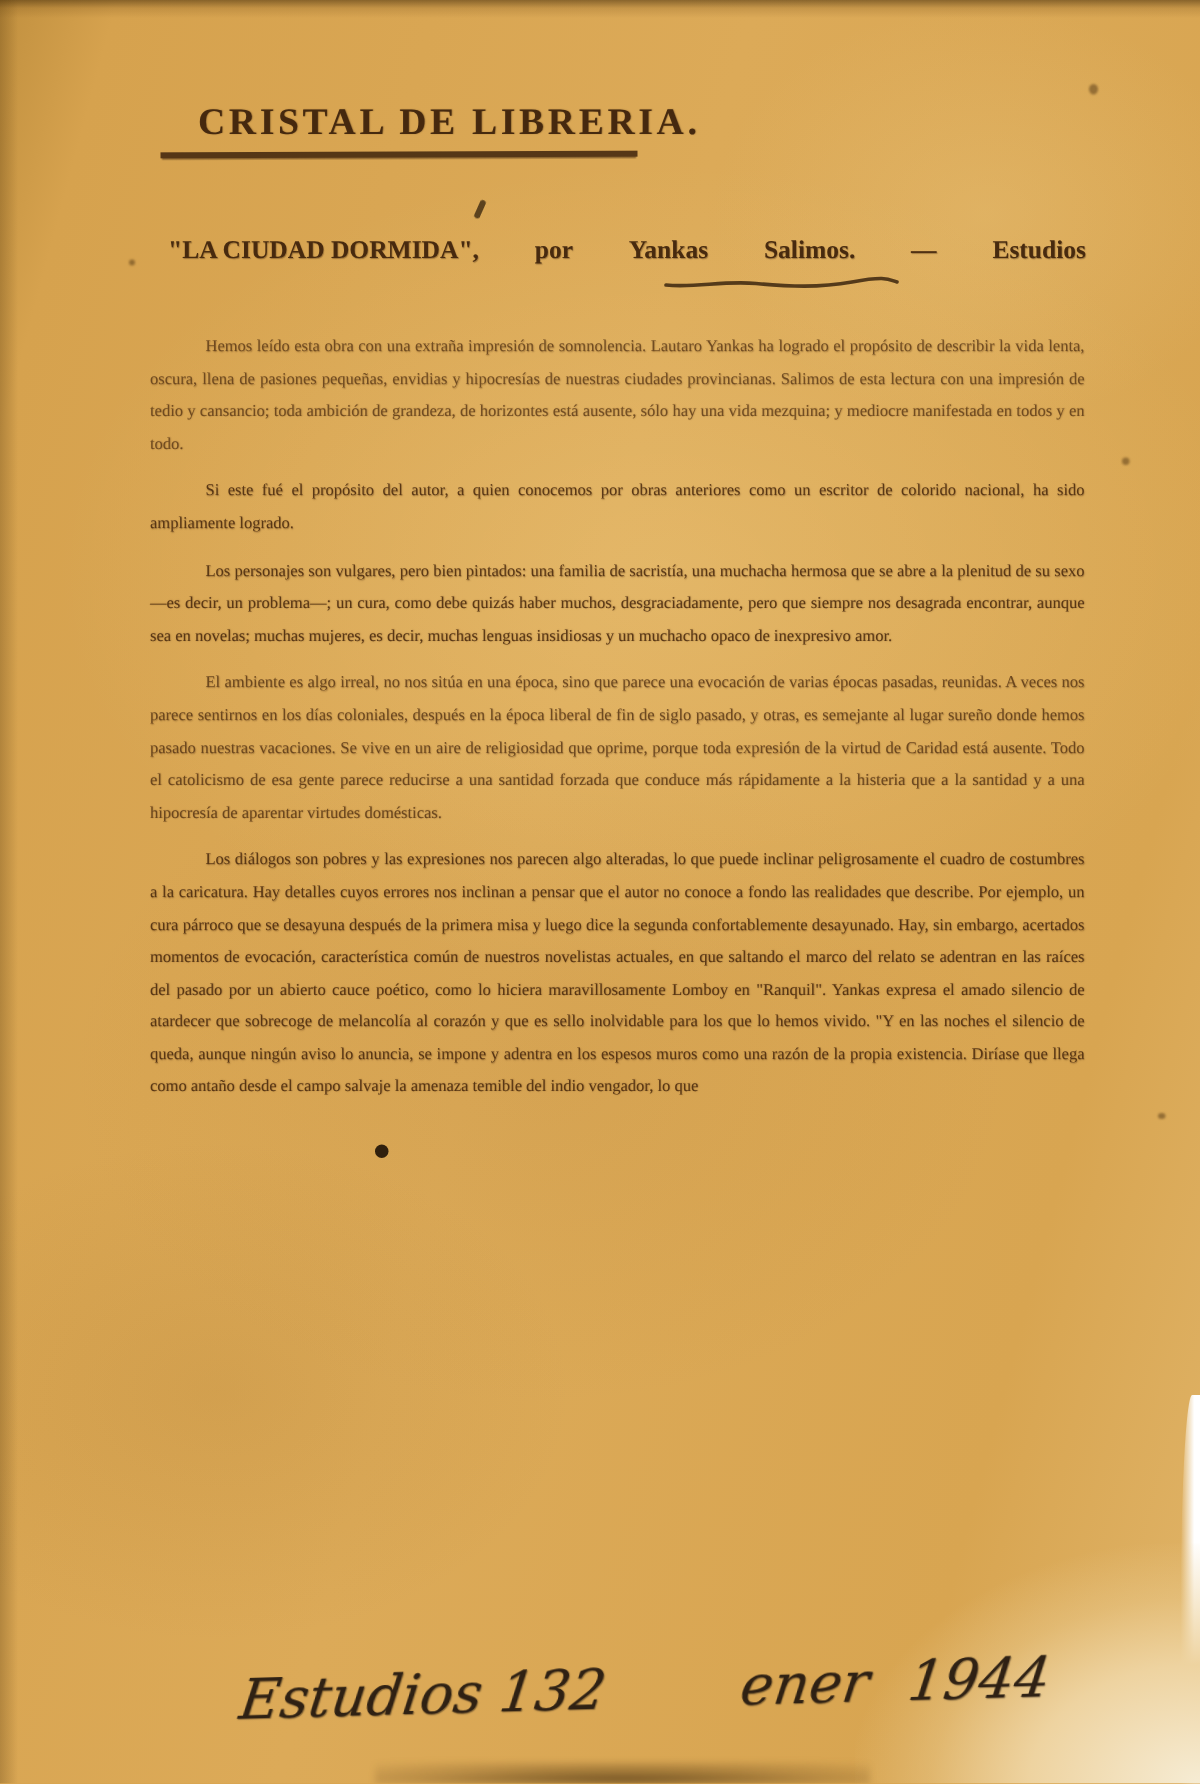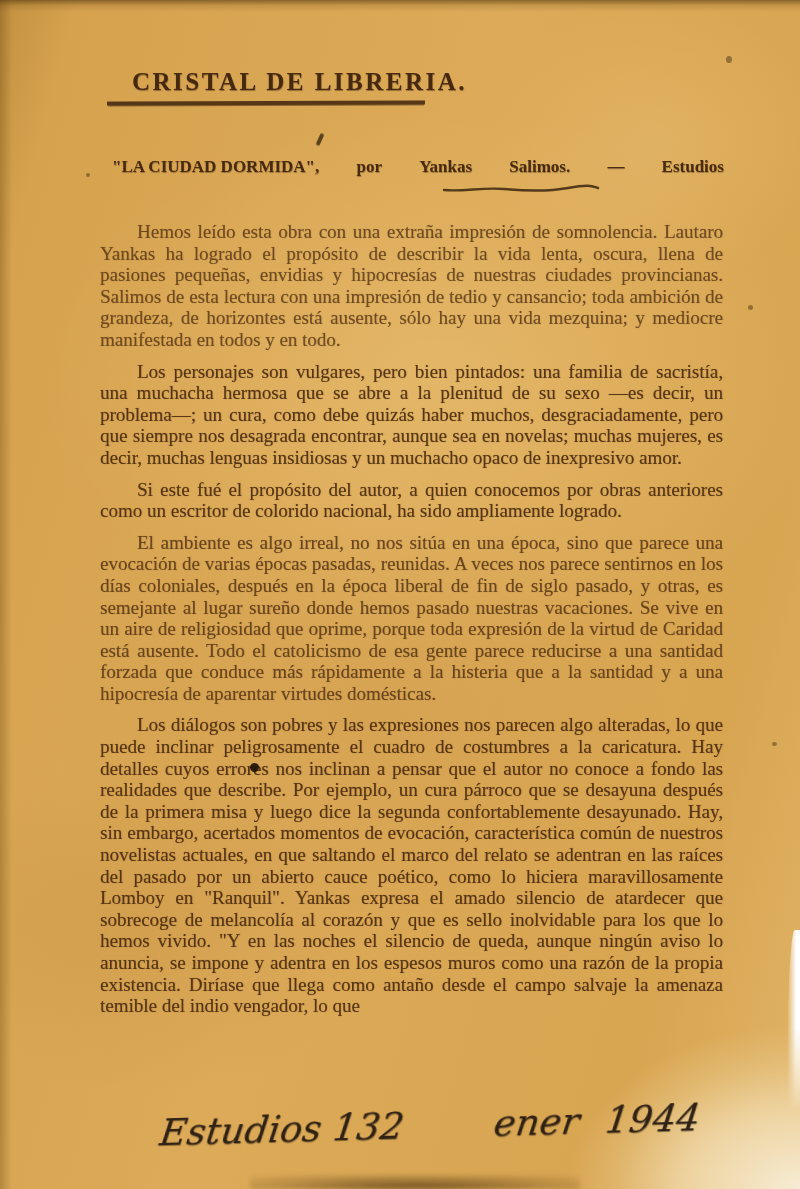--- a/index.html
+++ b/index.html
@@ -59,21 +59,21 @@
   }
   .title-line1{display:flex;justify-content:space-between;white-space:nowrap;}
   .title-line2{padding-left:20px;}
   .author-squiggle{position:absolute;left:330px;top:28px;width:158px;height:10px;}
   .ink-dot{position:absolute;left:250px;top:763px;width:9px;height:9px;border-radius:50%;
     background:rgba(30,18,5,0.9);filter:blur(0.4px);}
   .paper-speck{position:absolute;border-radius:50%;background:rgba(80,52,18,0.5);filter:blur(0.6px);}
 
   .article{
     position:absolute;left:100px;top:221px;width:623px;
-    font-size:19px;line-height:21.6px;text-align:justify;
+    font-size:11px;line-height:21.6px;text-align:justify;
     color:rgba(76,44,16,0.88);
     text-shadow:0.4px 0.4px 0.9px rgba(90,52,18,0.55);
     filter:blur(0.35px);
   }
   .article p{margin:0 0 10px 0;text-indent:37px;}
   .article p:nth-child(1){opacity:0.82;}
   .article p:nth-child(4){opacity:0.86;}
 
   .handwritten{
     position:absolute;left:160px;top:1104px;width:540px;
@@ -112,22 +112,22 @@
       <span>—</span>
       <span>Estudios</span>
     </div>
     <svg class="author-squiggle" viewBox="0 0 158 10" xmlns="http://www.w3.org/2000/svg">
       <path d="M2 6 C 22 8, 40 3, 62 5 S 104 8, 126 4 S 150 2, 156 4" fill="none" stroke="rgba(60,38,14,0.85)" stroke-width="2.4" stroke-linecap="round"></path>
     </svg>
   </div>
 
   <div class="article" lang="es">
     <p>Hemos leído esta obra con una extraña impresión de somnolencia. Lautaro Yankas ha logrado el propósito de describir la vida lenta, oscura, llena de pasiones pequeñas, envidias y hipocresías de nuestras ciudades provincianas. Salimos de esta lectura con una impresión de tedio y cansancio; toda ambición de grandeza, de horizontes está ausente, sólo hay una vida mezquina; y mediocre manifestada en todos y en todo.</p>
+    <p>Si este fué el propósito del autor, a quien conocemos por obras anteriores como un escritor de colorido nacional, ha sido ampliamente logrado.</p>
     <p>Los personajes son vulgares, pero bien pintados: una familia de sacristía, una muchacha hermosa que se abre a la plenitud de su sexo —es decir, un problema—; un cura, como debe quizás haber muchos, desgraciadamente, pero que siempre nos desagrada encontrar, aunque sea en novelas; muchas mujeres, es decir, muchas lenguas insidiosas y un muchacho opaco de inexpresivo amor.</p>
-    <p>Si este fué el propósito del autor, a quien conocemos por obras anteriores como un escritor de colorido nacional, ha sido ampliamente logrado.</p>
     <p>El ambiente es algo irreal, no nos sitúa en una época, sino que parece una evocación de varias épocas pasadas, reunidas. A veces nos parece sentirnos en los días coloniales, después en la época liberal de fin de siglo pasado, y otras, es semejante al lugar sureño donde hemos pasado nuestras vacaciones. Se vive en un aire de religiosidad que oprime, porque toda expresión de la virtud de Caridad está ausente. Todo el catolicismo de esa gente parece reducirse a una santidad forzada que conduce más rápidamente a la histeria que a la santidad y a una hipocresía de aparentar virtudes domésticas.</p>
     <p>Los diálogos son pobres y las expresiones nos parecen algo alteradas, lo que puede inclinar peligrosamente el cuadro de costumbres a la caricatura. Hay detalles cuyos errores nos inclinan a pensar que el autor no conoce a fondo las realidades que describe. Por ejemplo, un cura párroco que se desayuna después de la primera misa y luego dice la segunda confortablemente desayunado. Hay, sin embargo, acertados momentos de evocación, característica común de nuestros novelistas actuales, en que saltando el marco del relato se adentran en las raíces del pasado por un abierto cauce poético, como lo hiciera maravillosamente Lomboy en "Ranquil". Yankas expresa el amado silencio de atardecer que sobrecoge de melancolía al corazón y que es sello inolvidable para los que lo hemos vivido. "Y en las noches el silencio de queda, aunque ningún aviso lo anuncia, se impone y adentra en los espesos muros como una razón de la propia existencia. Diríase que llega como antaño desde el campo salvaje la amenaza temible del indio vengador, lo que</p>
   </div>
 
   <div class="ink-dot"></div>
   <div class="paper-speck" style="left:726px;top:56px;width:6px;height:7px;"></div>
   <div class="paper-speck" style="left:748px;top:305px;width:5px;height:5px;"></div>
   <div class="paper-speck" style="left:772px;top:742px;width:5px;height:4px;"></div>
   <div class="paper-speck" style="left:86px;top:173px;width:4px;height:4px;"></div>
 

